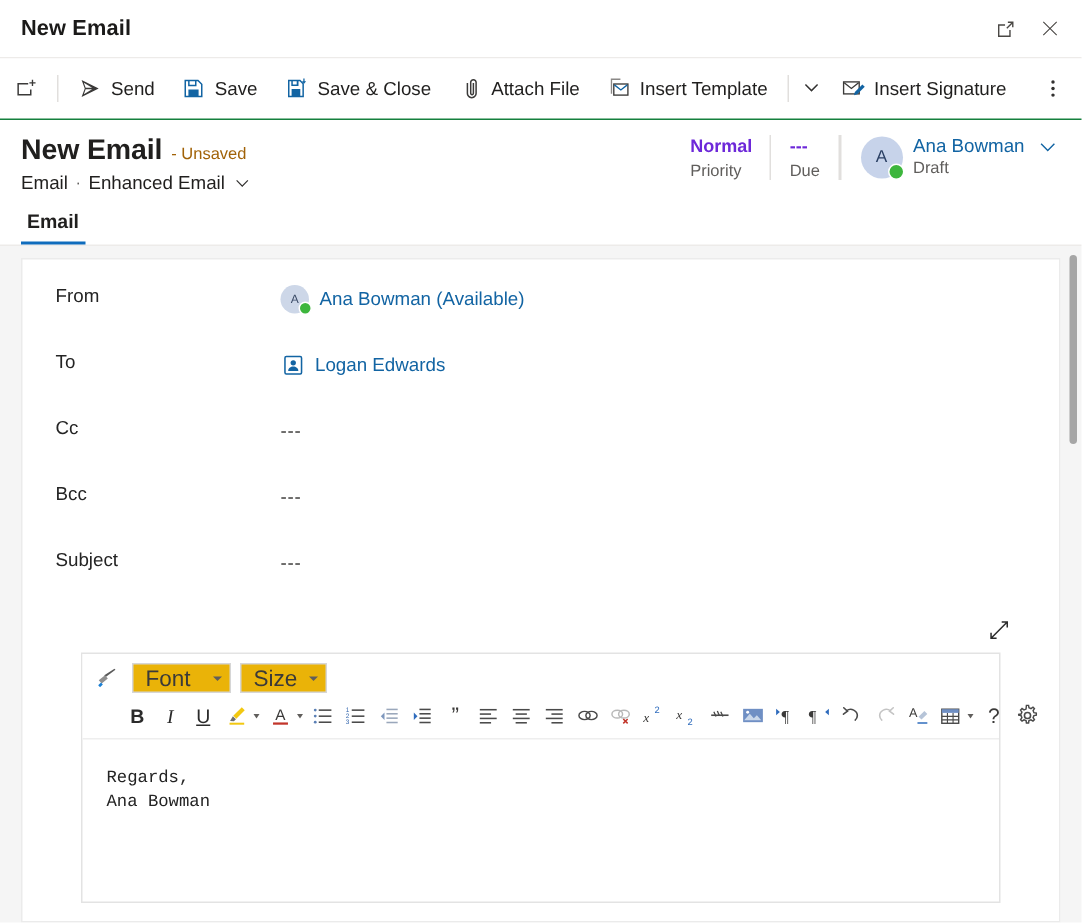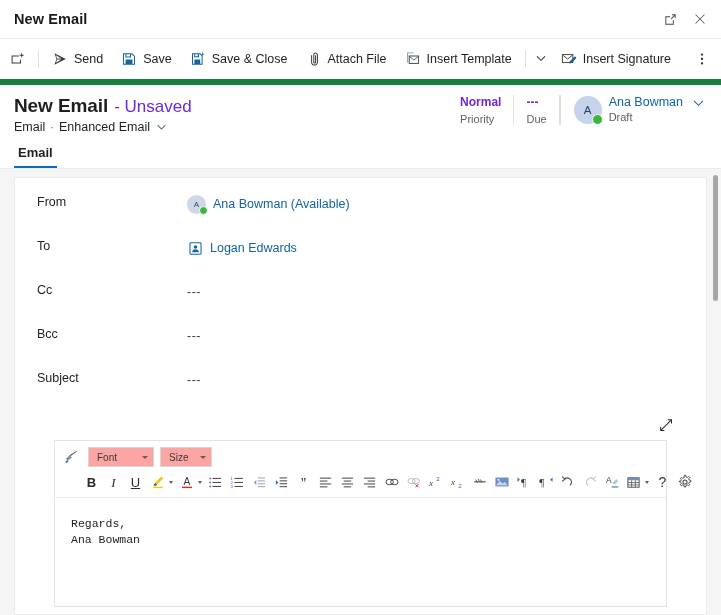--- a/index.html
+++ b/index.html
@@ -53,21 +53,21 @@
   }
   .titlebar-btn.close { margin-right: 6px; }
 
   
   .commandbar {
     height: 40px;
     flex: 0 0 40px;
     display: flex;
     align-items: center;
     background: #ffffff;
-    border-bottom: 6px solid #15803d;
+    border-bottom: 1px solid #15803d;
     padding-left: 2px;
     white-space: nowrap;
     justify-content: space-between;
   }
   .cmd {
     display: flex;
     align-items: center;
     height: 30px;
     padding: 0 8px;
     margin: 0 1px;
@@ -122,22 +122,22 @@
     align-items: baseline;
     gap: 6px;
   }
   .rh-title {
     font-size: 19px;
     font-weight: 600;
     color: #201f1e;
     letter-spacing: -0.1px;
   }
   .rh-unsaved {
-    font-size: 17px;
-    color: #6d28d9;
+    font-size: 11px;
+    color: #a16207;
   }
   .rh-subline {
     margin-top: 3px;
     display: flex;
     align-items: center;
     gap: 5px;
     font-size: 12.5px;
     color: #201f1e;
   }
   .rh-dot { color: #605e5c; font-size: 11px; }
@@ -393,23 +393,23 @@
     flex: 0 0 auto;
   }
   .tb-select {
     border: 1px solid #d6d6d6;
     height: 20px;
     min-width: 66px;
     display: flex;
     align-items: center;
     justify-content: space-between;
     padding: 0 5px 0 8px;
-    font-size: 10px;
+    font-size: 15px;
     color: #3b3a39;
-    background: #fca5a5;
+    background: #eab308;
     cursor: pointer;
     margin-left: 5px;
     box-sizing: border-box;
   }
   .tb-select.size { min-width: 52px; }
   .tb-caret {
     width: 0; height: 0;
     border-left: 3.2px solid transparent;
     border-right: 3.2px solid transparent;
     border-top: 3.6px solid #605e5c;

